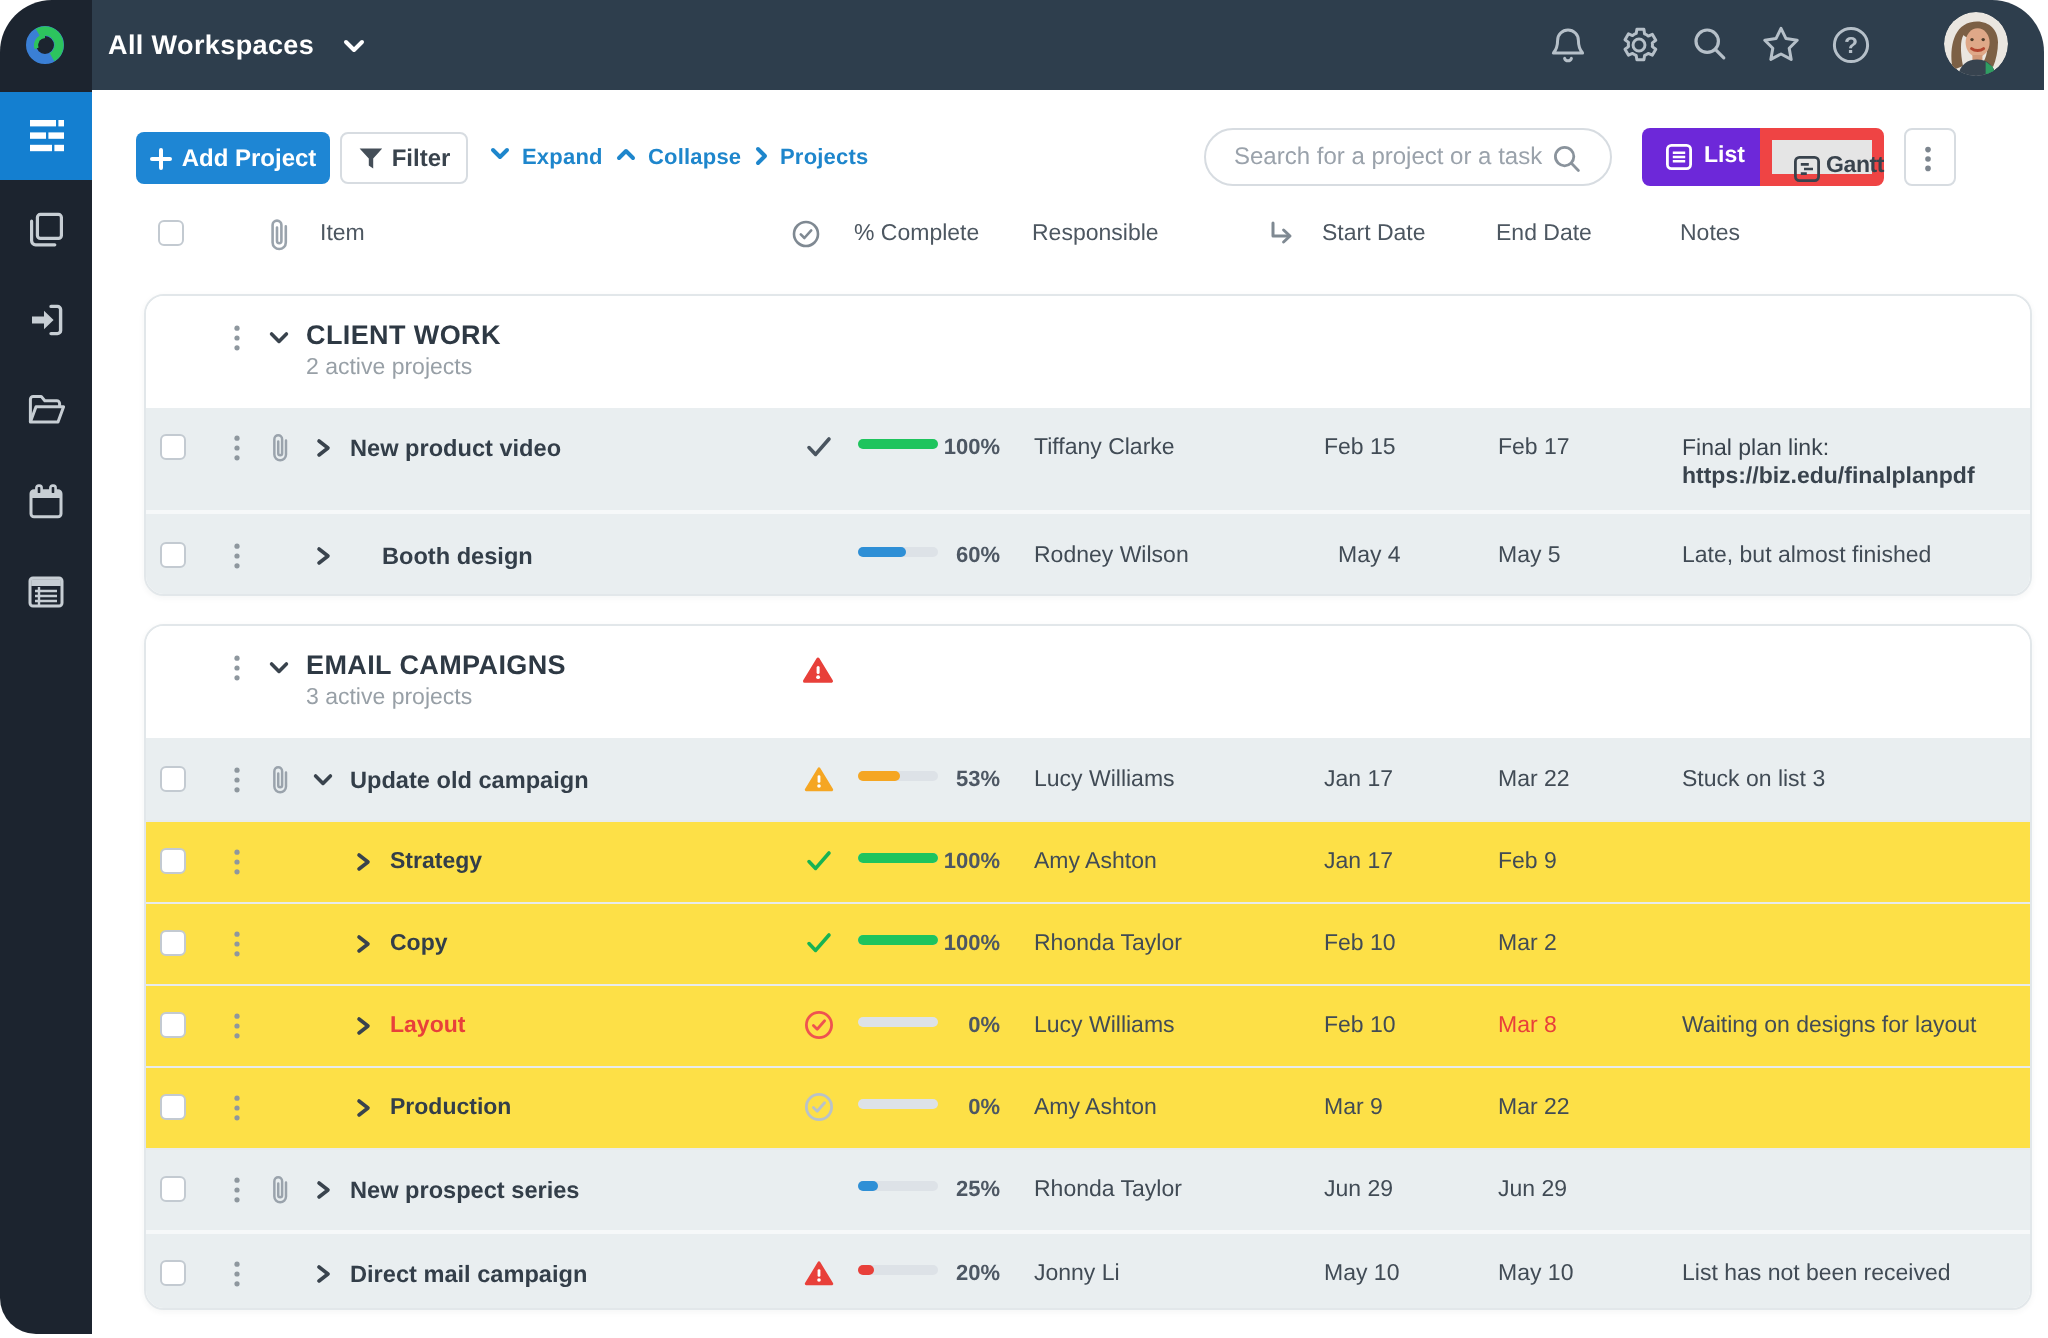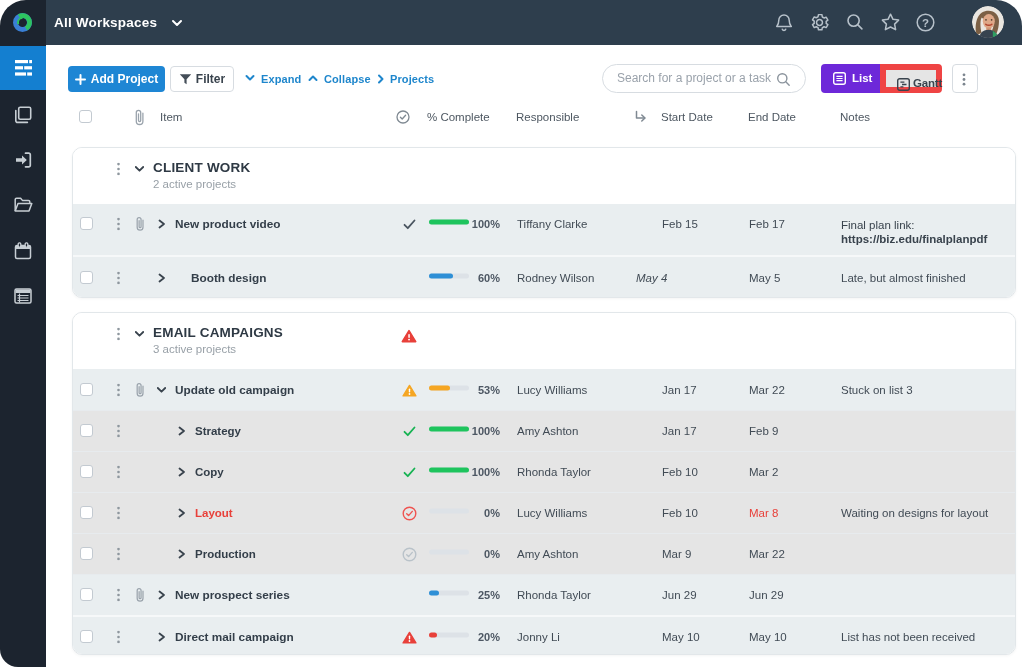--- a/index.html
+++ b/index.html
@@ -25,21 +25,21 @@
 
 .thead { position:absolute; left:0px; top:59px; width:976px; height:28px; font-size:11.5px; color:#4d5761; }
 .thead span { position:absolute; top:7px; }
 
 .card { position:absolute; left:26px; width:944px; background:#fff; border:1px solid #e2e7ea; border-radius:10px; box-shadow:0 1px 3px rgba(40,50,60,.05); overflow:hidden; }
 .ghead { position:relative; height:56px; background:#fff; }
 .gtitle { position:absolute; left:80px; top:12px; font-size:13.5px; font-weight:bold; color:#2e3944; letter-spacing:.2px; }
 .gsub { position:absolute; left:80px; top:30px; font-size:11.5px; color:#98a0a7; }
 .row { position:relative; }
 .gray { background:#e9eef0; }
-.white { background:#e5e5e5; border-top:1px solid #e7ebee; }
+.white { background:#fde047; border-top:1px solid #e7ebee; }
 .gdiv { height:2px; background:#f6f8f9; }
 .cb { position:absolute; left:7px; top:50%; margin-top:-7px; width:13px; height:13px; border:1px solid #c3cad1; border-radius:3px; background:#fff; }
 .cell { position:absolute; top:50%; transform:translateY(-50%); }
 .name { font-size:11.8px; font-weight:bold; color:#333e49; white-space:nowrap; }
 .pct { left:366px; width:61px; text-align:right; font-size:11px; font-weight:bold; color:#4d5763; }
 .bar { left:356px; width:40px; height:5px; border-radius:3px; background:#dde2e7; margin-top:-2px; }
 .bar i { display:block; height:5px; border-radius:3px; }
 .txt { font-size:11.5px; color:#414b55; white-space:nowrap; }
 .notes2 { font-size:11.5px; color:#39434d; line-height:13.5px; }
 .red { color:#e8403a !important; }
@@ -199,21 +199,21 @@
           </svg>
         <svg class="ic i-chev" width="9" height="11" viewBox="0 0 9 11">
             <path d="M2.5 2L7 5.5 2.5 9" stroke="#39434d" stroke-width="1.8" fill="none" stroke-linecap="round" stroke-linejoin="round"></path>
           </svg>
         <div class="cell name" style="left:102px;padding-left:16px;">Booth design</div>
         <div class="cell bar">
             <i style="width:24px;background:#2e8fd6;"></i>
           </div>
         <div class="cell pct">60%</div>
         <div class="cell txt" style="left:444px;">Rodney Wilson</div>
-        <div class="cell txt" style="left:563px;font-style:italic;">May 4</div>
+        <div class="cell txt" style="left:596px;">May 4</div>
         <div class="cell txt" style="left:676px;">May 5</div>
         <div class="cell txt" style="left:768px;">Late, but almost finished</div>
       </div>
     </div>
 
     <div class="card" style="top:267px; height:343px;">
       <div class="ghead">
         <svg class="ic i-dots" style="top:21px;" width="3" height="13" viewBox="0 0 3 13">
             <circle cx="1.5" cy="1.6" r="1.3" fill="#8e979e"></circle>
             <circle cx="1.5" cy="6.5" r="1.3" fill="#8e979e"></circle>

